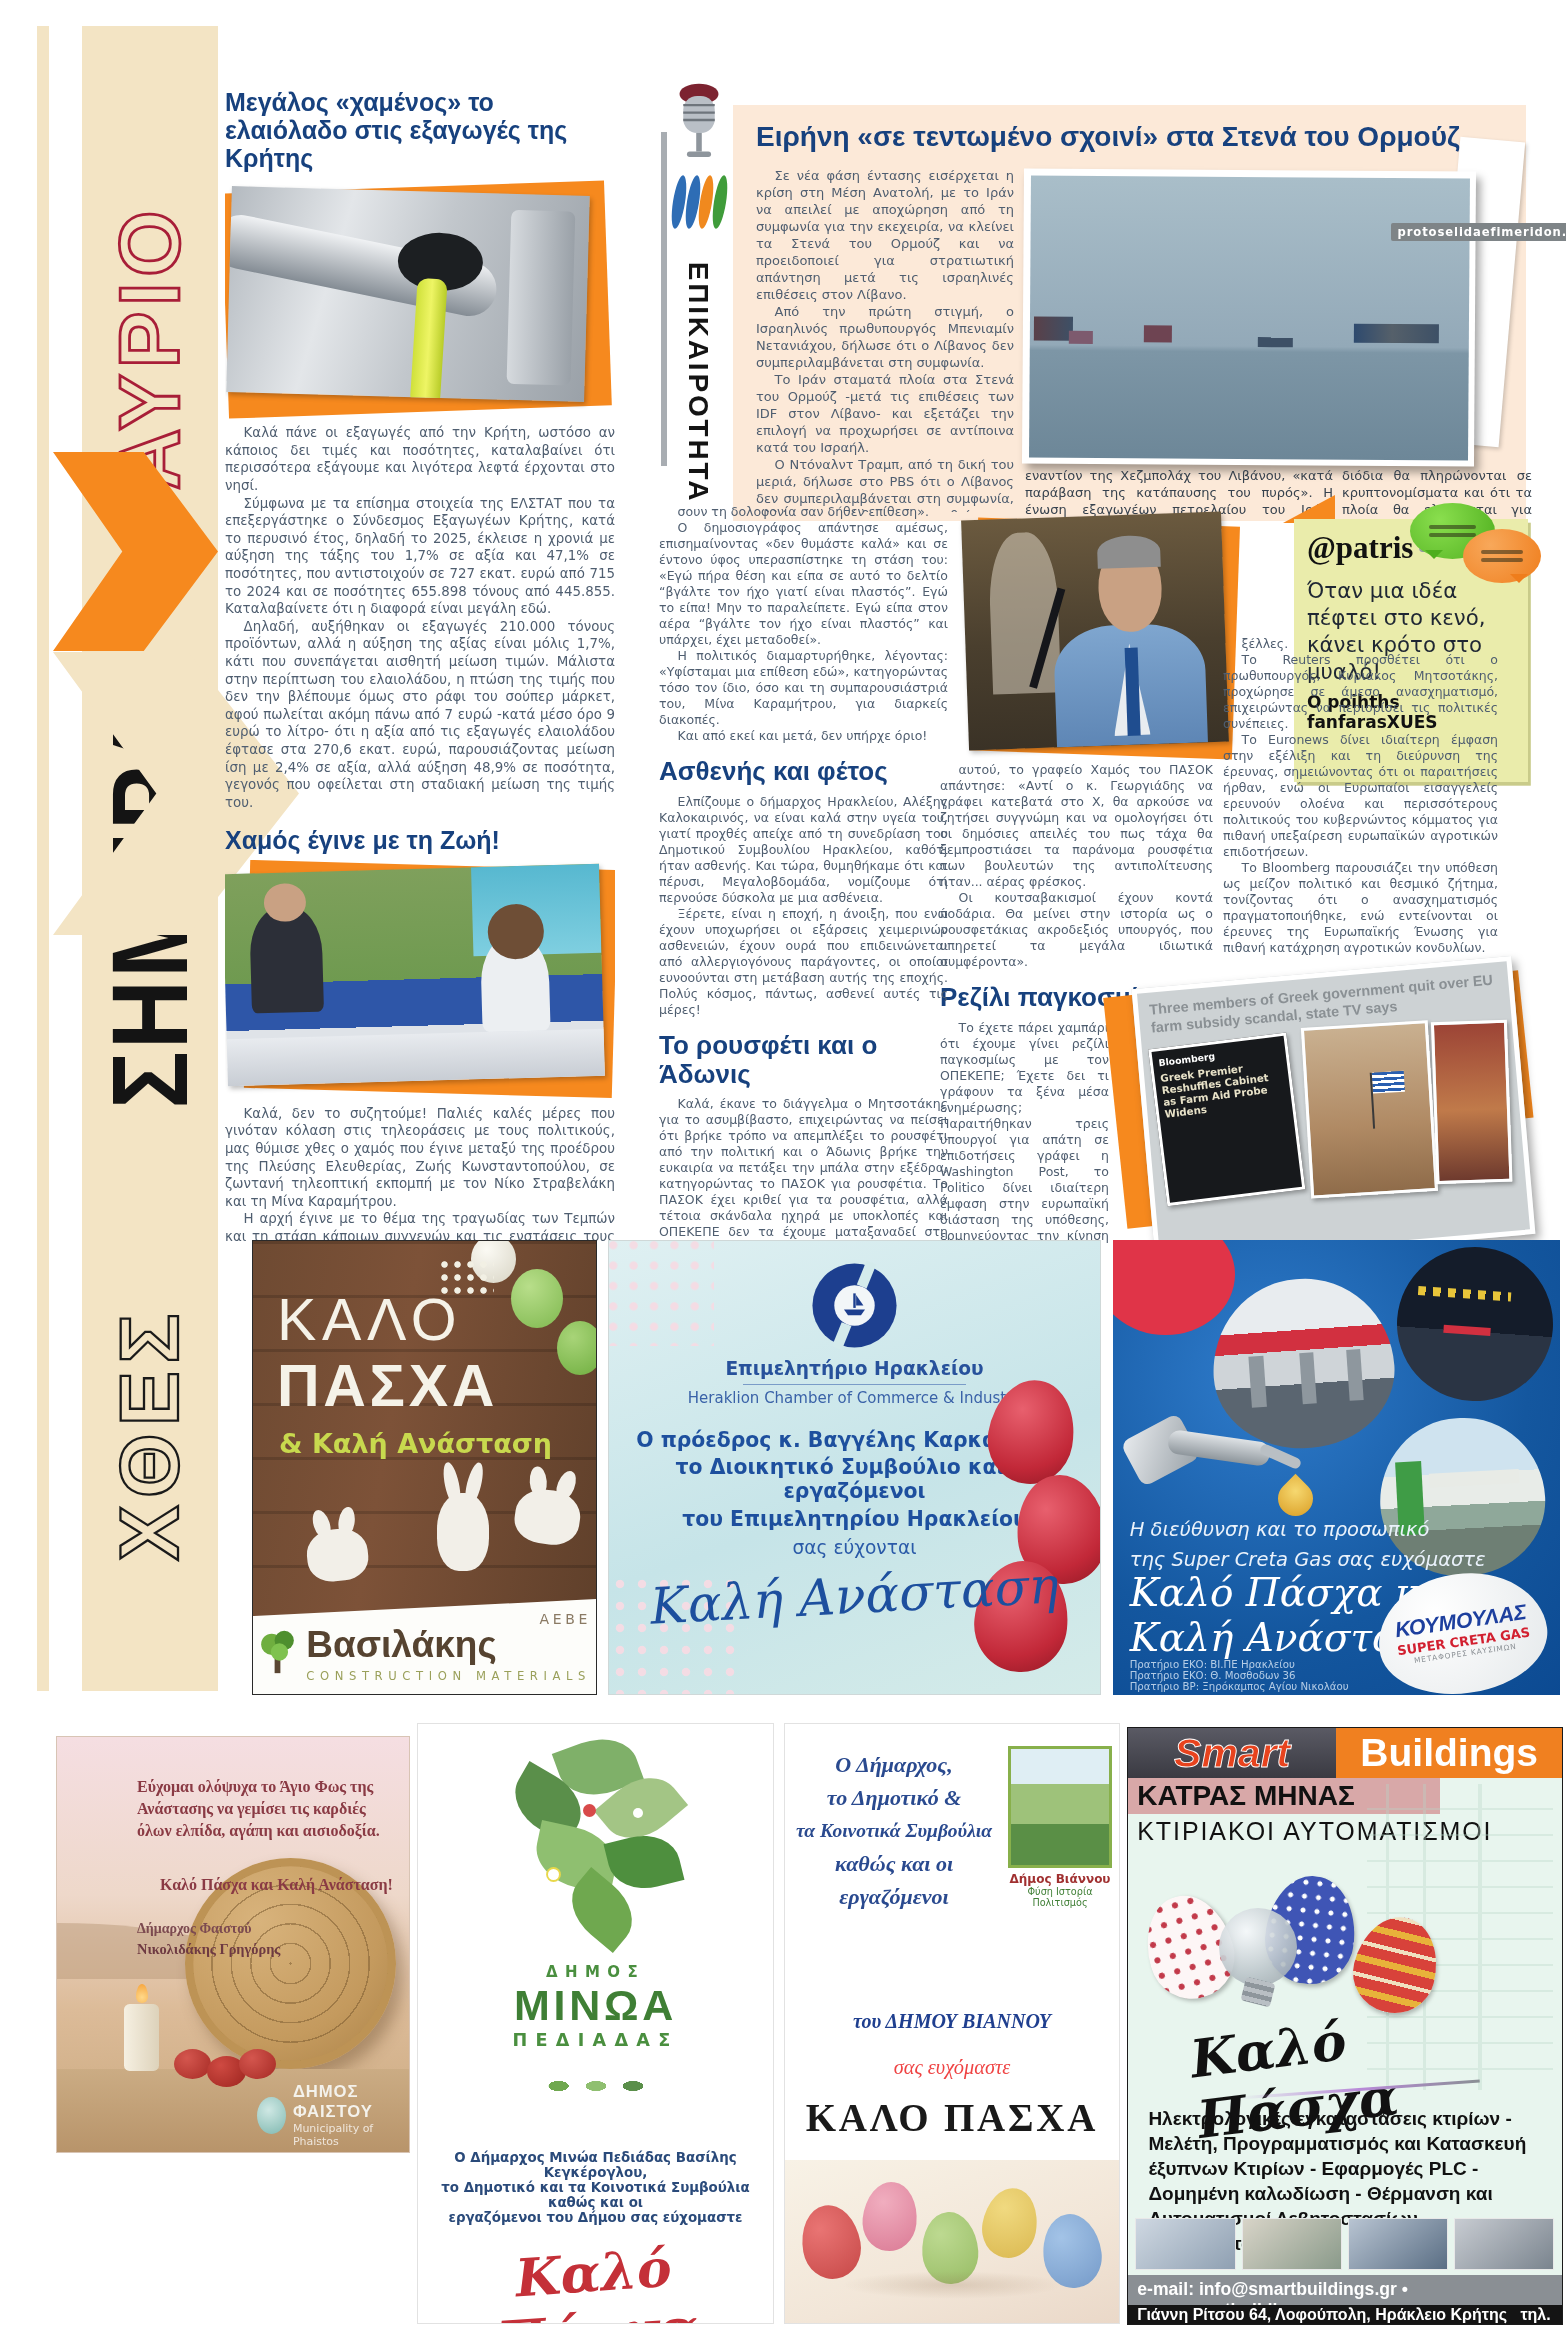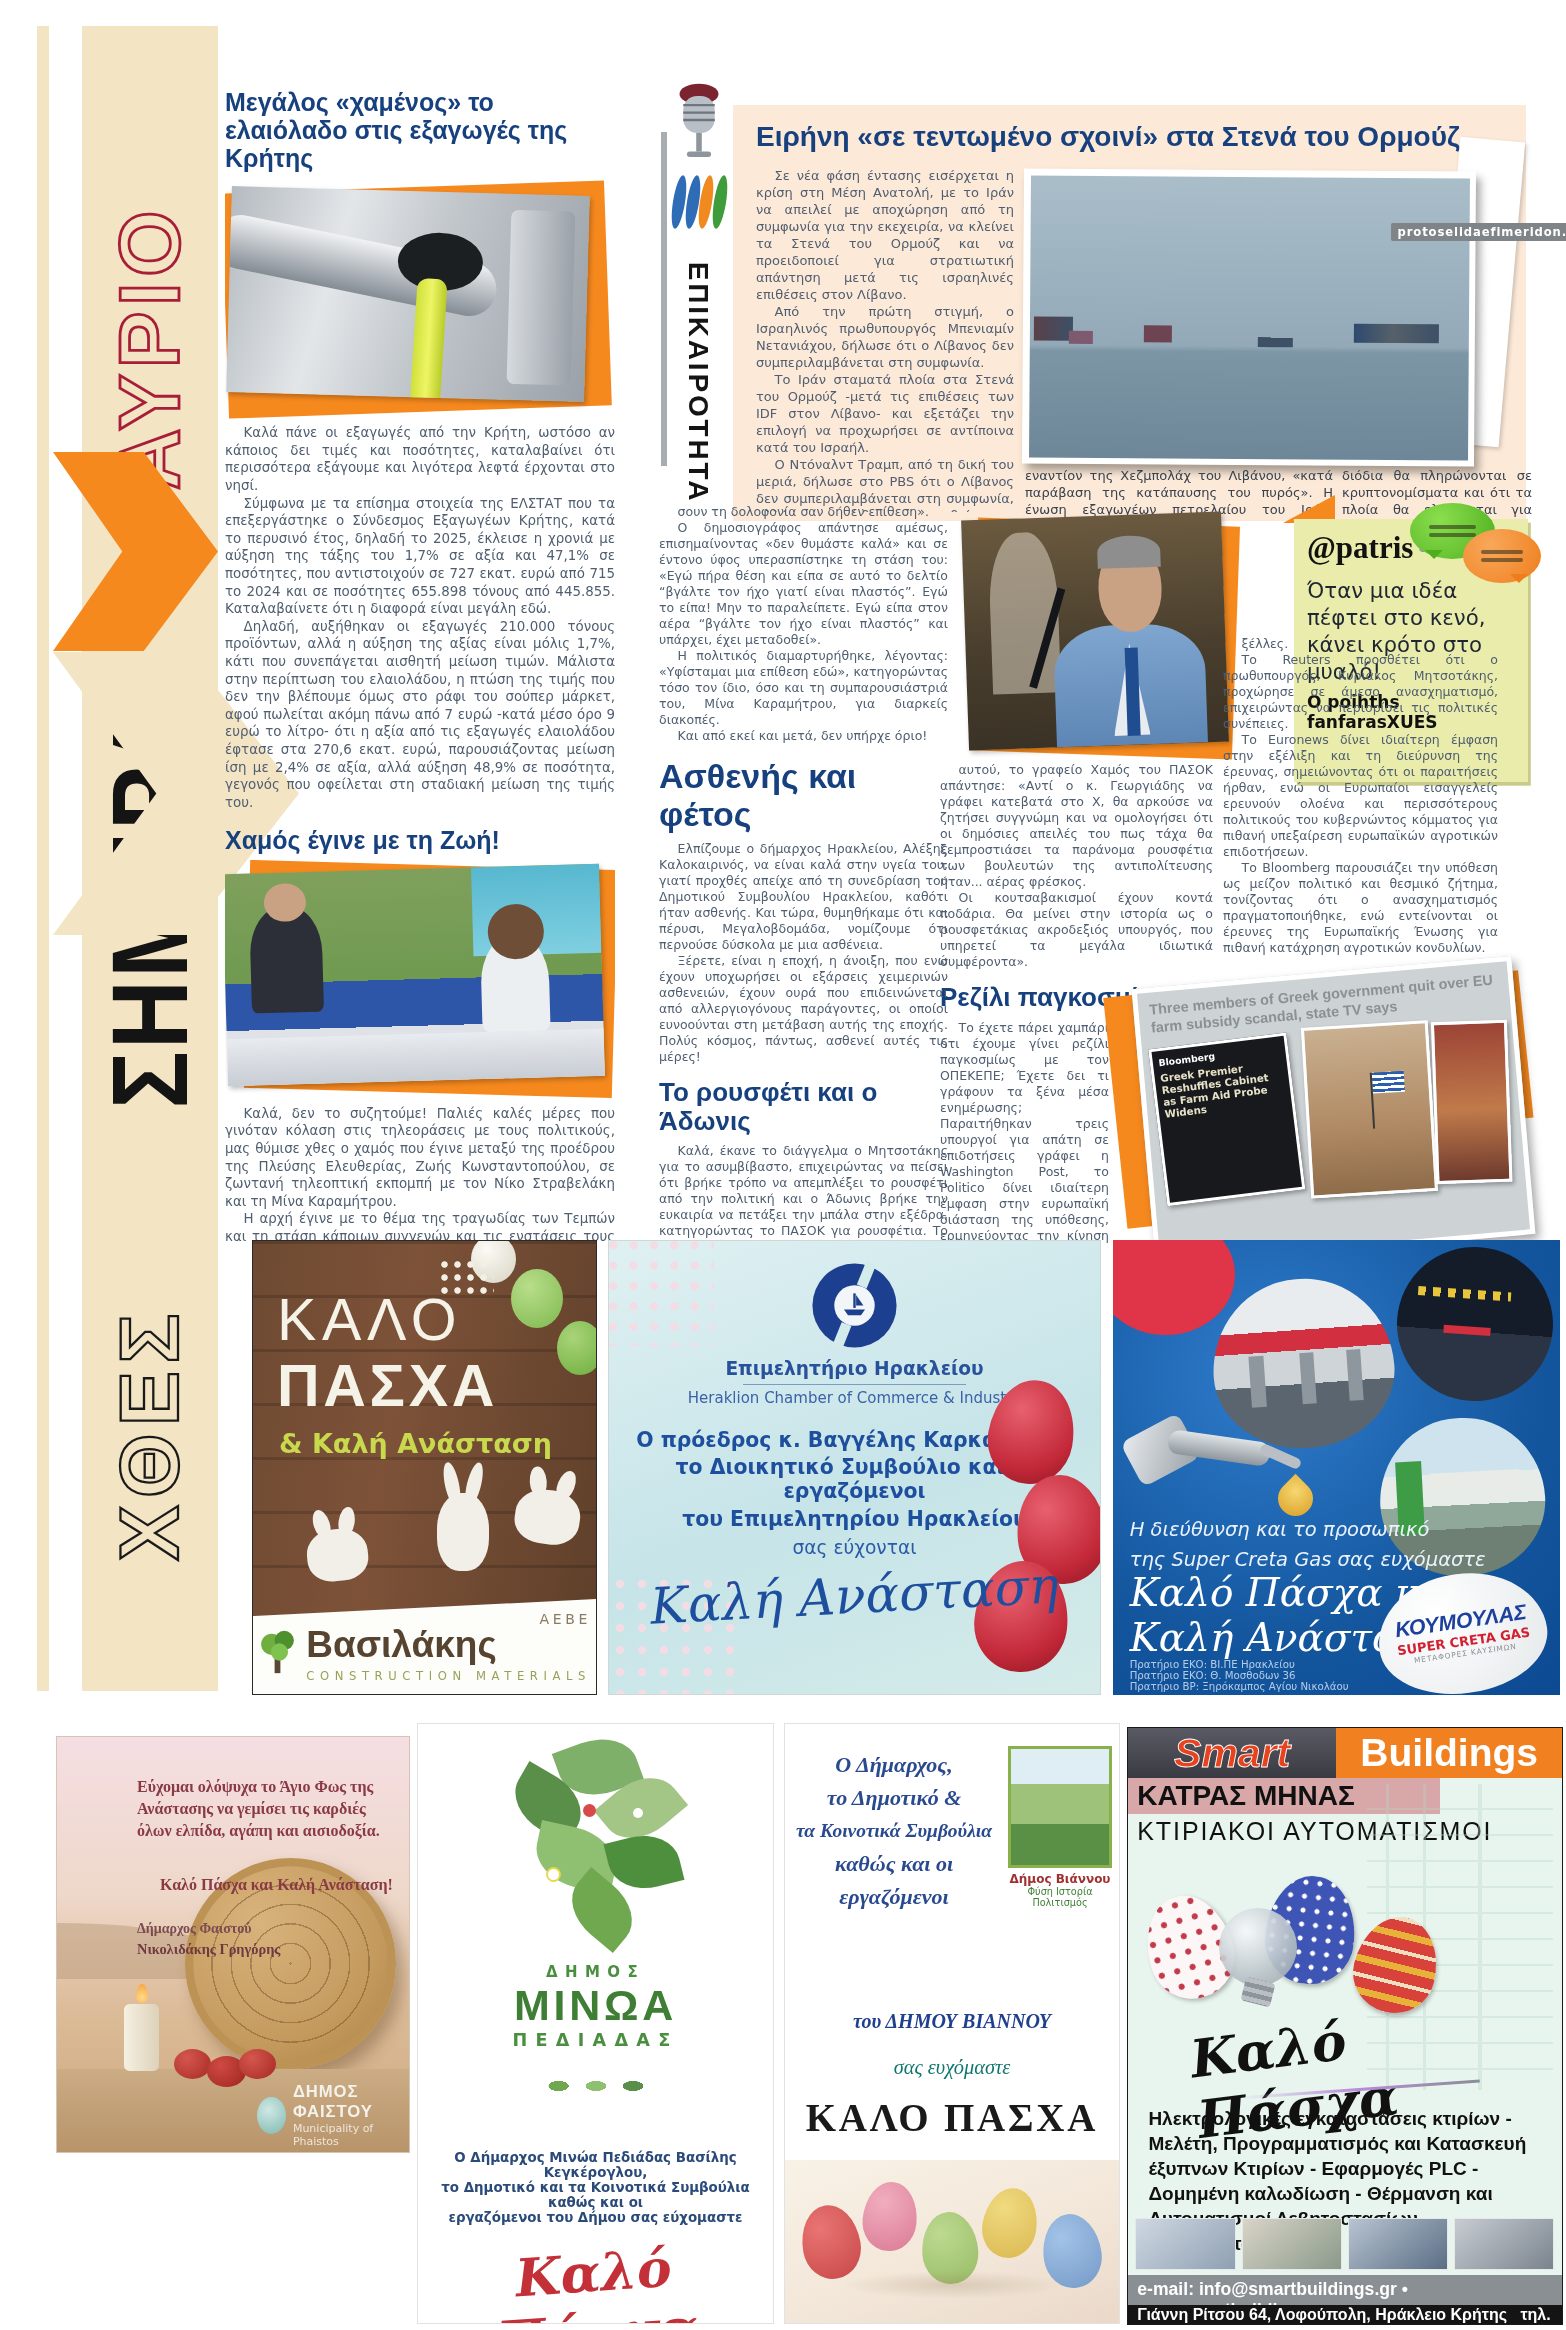--- a/index.html
+++ b/index.html
@@ -148,21 +148,21 @@
   <div class="bubble bub-o" style="left:1463px;top:529px;width:78px;height:54px;z-index:3;">
       <i></i>
       <i></i>
     </div>
 
   <div class="abs body-col c2" style="left:659px;top:504px;width:289px;height:737px;overflow:hidden;z-index:2;">
     <p>σουν τη δολοφονία σαν δήθεν επίθεση».</p>
     <p>Ο δημοσιογράφος απάντησε αμέσως, επισημαίνοντας «δεν θυμάστε καλά» και σε έντονο ύφος υπερασπίστηκε τη στάση του: «Εγώ πήρα θέση και είπα σε αυτό το δελτίο “βγάλτε τον ήχο γιατί είναι πλαστός”. Εγώ το είπα! Μην το παραλείπετε. Εγώ είπα στον αέρα “βγάλτε τον ήχο είναι πλαστός” και υπάρχει, έχει μεταδοθεί».</p>
     <p>Η πολιτικός διαμαρτυρήθηκε, λέγοντας: «Υφίσταμαι μια επίθεση εδώ», κατηγορώντας τόσο τον ίδιο, όσο και τη συμπαρουσιάστριά του, Μίνα Καραμήτρου, για διαρκείς διακοπές.</p>
     <p>Και από εκεί και μετά, δεν υπήρχε όριο!</p>
-    <div class="hl" style="font-size:34px;margin:13px 0 7.4px 0;">Ασθενής και φέτος</div>
+    <div class="hl" style="font-size:26px;margin:13px 0 7.4px 0;">Ασθενής και φέτος</div>
     <p>Ελπίζουμε ο δήμαρχος Ηρακλείου, Αλέξης Καλοκαιρινός, να είναι καλά στην υγεία του, γιατί προχθές απείχε από τη συνεδρίαση του Δημοτικού Συμβουλίου Ηρακλείου, καθότι ήταν ασθενής. Και τώρα, θυμηθήκαμε ότι και πέρυσι, Μεγαλοβδομάδα, νομίζουμε ότι περνούσε δύσκολα με μια ασθένεια.</p>
     <p>Ξέρετε, είναι η εποχή, η άνοιξη, που ενώ έχουν υποχωρήσει οι εξάρσεις χειμερινών ασθενειών, έχουν ουρά που επιδεινώνεται από αλλεργιογόνους παράγοντες, οι οποίοι ευνοούνται στη μετάβαση αυτής της εποχής. Πολύς κόσμος, πάντως, ασθενεί αυτές τις μέρες!</p>
     <div class="hl" style="font-size:26px;margin:13px 0 7.4px 0;">Το ρουσφέτι και ο Άδωνις</div>
     <p>Καλά, έκανε το διάγγελμα ο Μητσοτάκης για το ασυμβίβαστο, επιχειρώντας να πείσει ότι βρήκε τρόπο να απεμπλέξει το ρουσφέτι από την πολιτική και ο Άδωνις βρήκε την ευκαιρία να πετάξει την μπάλα στην εξέδρα, κατηγορώντας το ΠΑΣΟΚ για ρουσφέτια. Το ΠΑΣΟΚ έχει κριθεί για τα ρουσφέτια, αλλά τέτοια σκάνδαλα ηχηρά με υποκλοπές και ΟΠΕΚΕΠΕ δεν τα έχουμε ματαξαναδεί στη χώρα!</p>
 
   </div>
 
   <div class="abs ph-wrap" style="left:965px;top:516px;width:271px;height:239px;z-index:2;">
     <div class="ph-orange" style="inset:5.6px 0 0 9.3px;transform:rotate(2deg);"></div>
     <div class="ph-img" style="inset:0 11px 9.3px 0;transform:rotate(-2deg);background:linear-gradient(180deg,#6b5a3f 0%,#4a3f2e 55%,#3a3226 100%);">
@@ -358,21 +358,21 @@
       <div style="font-size:19.5px;">τα Κοινοτικά Συμβούλια</div>
       <div>καθώς και οι</div>
       <div>εργαζόμενοι</div>
     </div>
     <div class="abs" style="left:223px;top:22px;width:104px;height:122px;border:3.7px solid #88b04b;background:linear-gradient(180deg,#dfeef4 0 30%,#9ec27a 30% 65%,#5a8f46 65% 100%);box-sizing:border-box;"></div>
     <div class="abs" style="left:223px;top:148px;width:104px;text-align:center;">
       <div style="color:#a03030;font-weight:bold;font-size:12px;">Δήμος Βιάννου</div>
       <div style="color:#3f7f35;font-size:9.7px;">Φύση  Ιστορία  Πολιτισμός</div>
     </div>
     <div class="abs" style="left:0;top:286px;width:100%;text-align:center;font-family:'Liberation Serif',serif;font-style:italic;font-weight:800;color:#1f3f8f;font-size:20px;">του ΔΗΜΟΥ ΒΙΑΝΝΟΥ</div>
-    <div class="abs" style="left:0;top:332px;width:100%;text-align:center;font-family:'Liberation Serif',serif;font-style:italic;color:#0f766e;font-size:20.4px;">σας ευχόμαστε</div>
+    <div class="abs" style="left:0;top:332px;width:100%;text-align:center;font-family:'Liberation Serif',serif;font-style:italic;color:#ef4444;font-size:20.4px;">σας ευχόμαστε</div>
     <div class="abs" style="left:0;top:371px;width:100%;text-align:center;font-family:'Liberation Serif',serif;font-weight:800;color:#1a1a1a;font-size:39px;letter-spacing:2.8px;">ΚΑΛΟ ΠΑΣΧΑ</div>
     <div class="abs" style="left:0;top:436px;width:100%;height:165px;background:linear-gradient(160deg,#f8f2e6 0%,#f2e6d8 60%,#ead8c8 100%);overflow:hidden;">
       <div class="pegg" style="left:16.7px;top:45px;width:58px;height:74px;background:radial-gradient(circle at 35% 30%,#e86a6a,#c23a3a);transform:rotate(-10deg);"></div>
       <div class="pegg" style="left:78px;top:22px;width:54px;height:69px;background:radial-gradient(circle at 35% 30%,#f0a8bc,#d8708e);transform:rotate(6deg);"></div>
       <div class="pegg" style="left:137px;top:52px;width:56px;height:72px;background:radial-gradient(circle at 35% 30%,#b8d88a,#8fb85a);transform:rotate(-4deg);"></div>
       <div class="pegg" style="left:198px;top:28px;width:54px;height:70px;background:radial-gradient(circle at 35% 30%,#f0d878,#d8b444);transform:rotate(10deg);"></div>
       <div class="pegg" style="left:258px;top:54px;width:58px;height:74px;background:radial-gradient(circle at 35% 30%,#9cc0e8,#6a94c8);transform:rotate(-8deg);"></div>
       <div class="abs" style="left:56px;top:111px;width:223px;height:28px;background:radial-gradient(ellipse,rgba(150,120,90,.25),transparent 70%);"></div>
     </div>
   </div>

